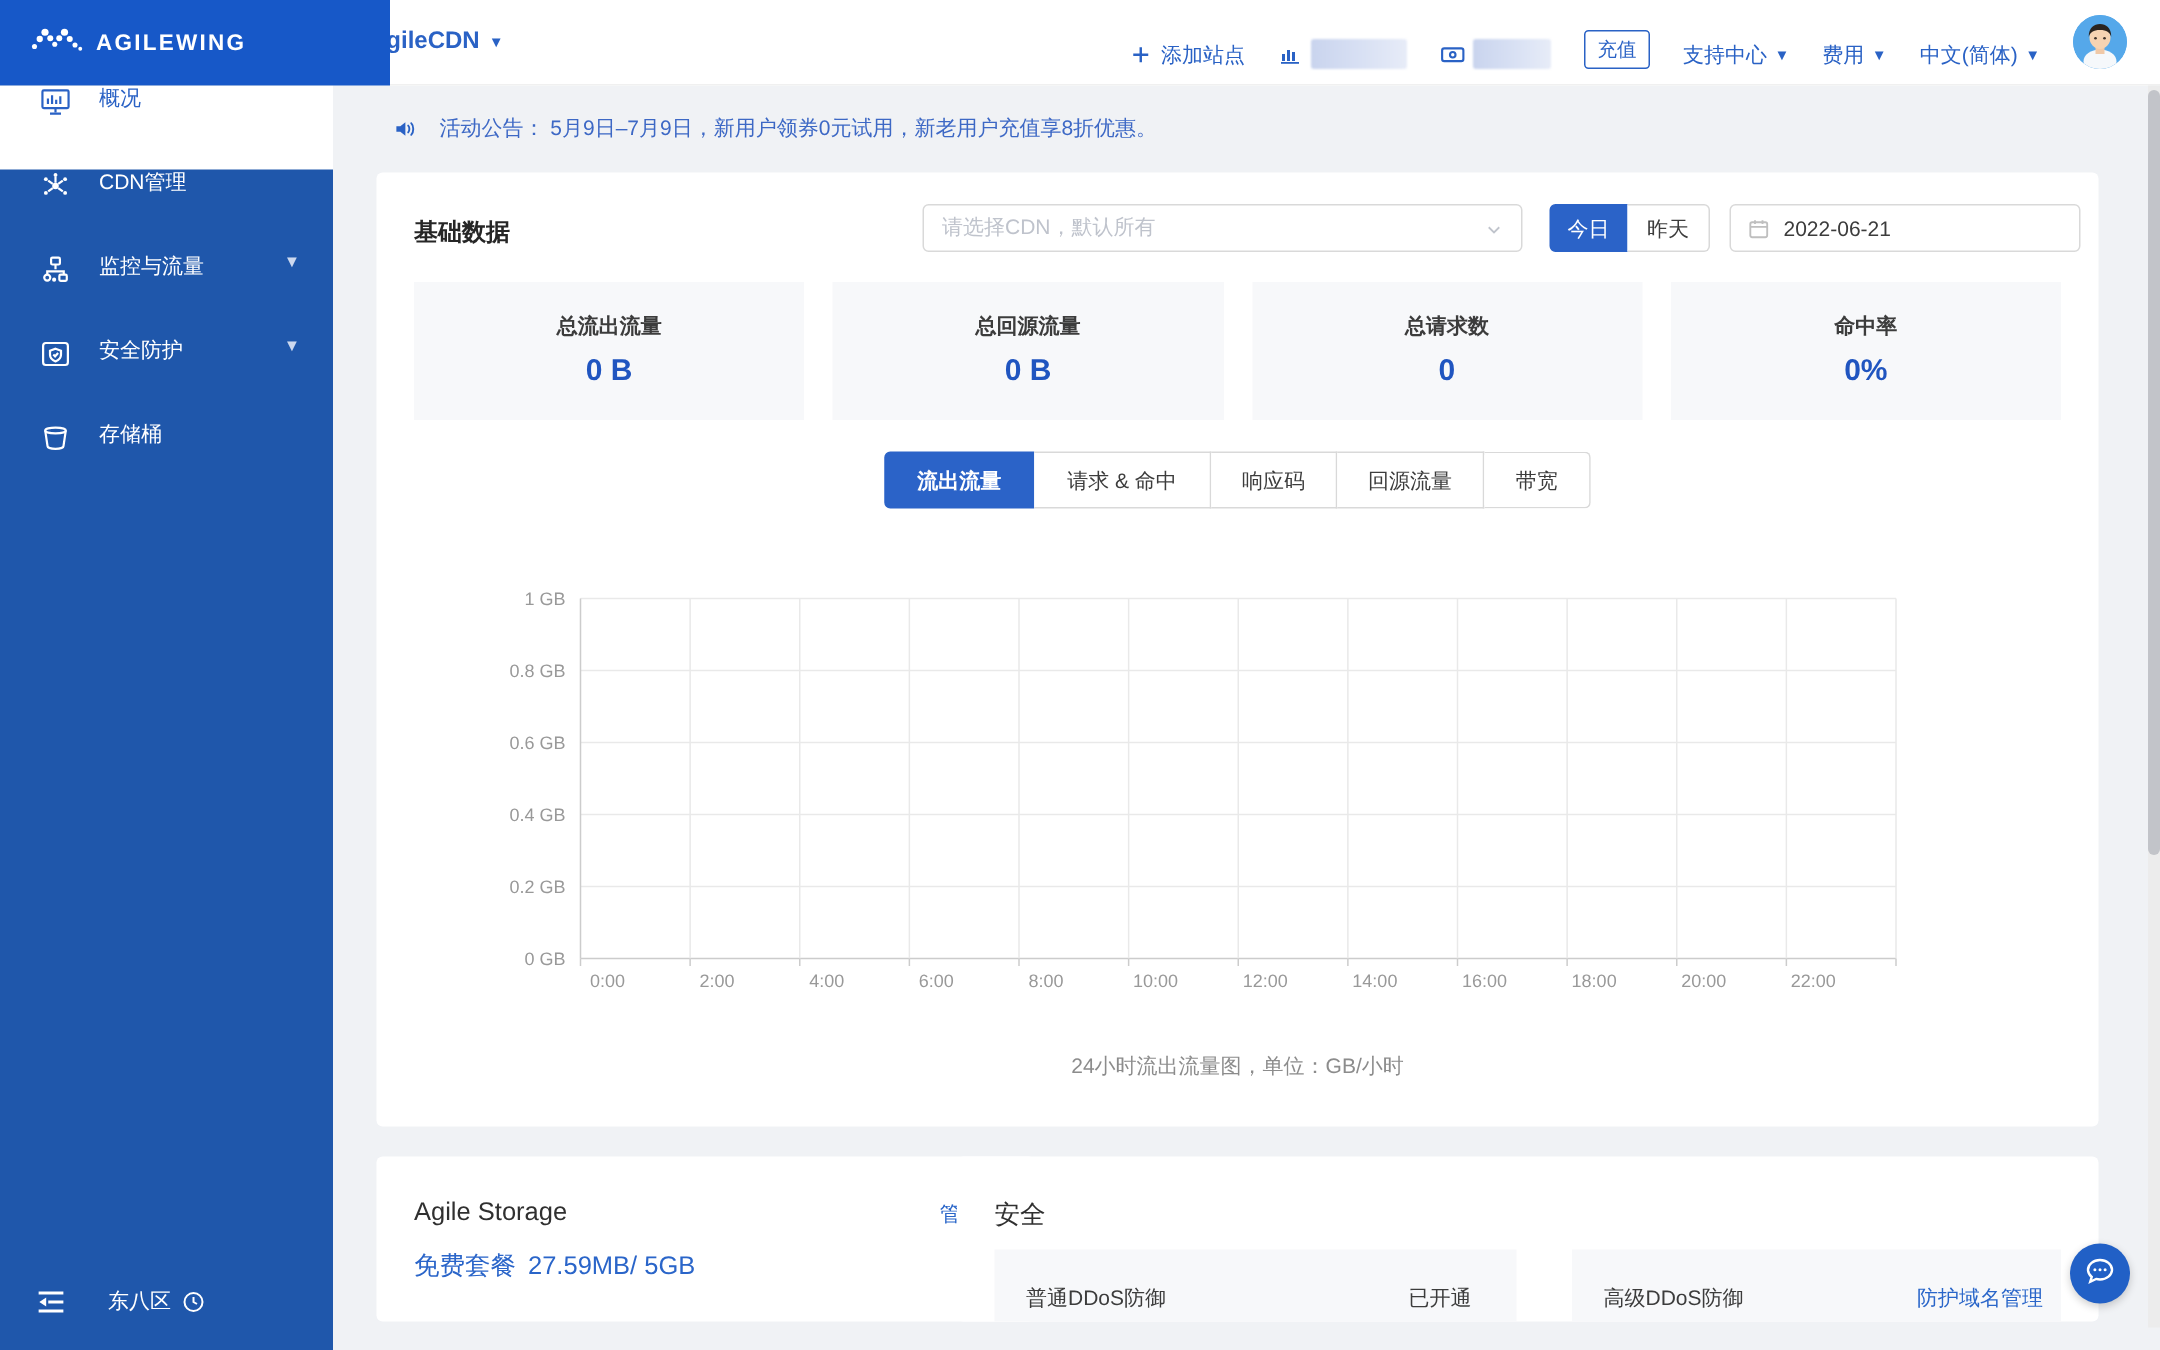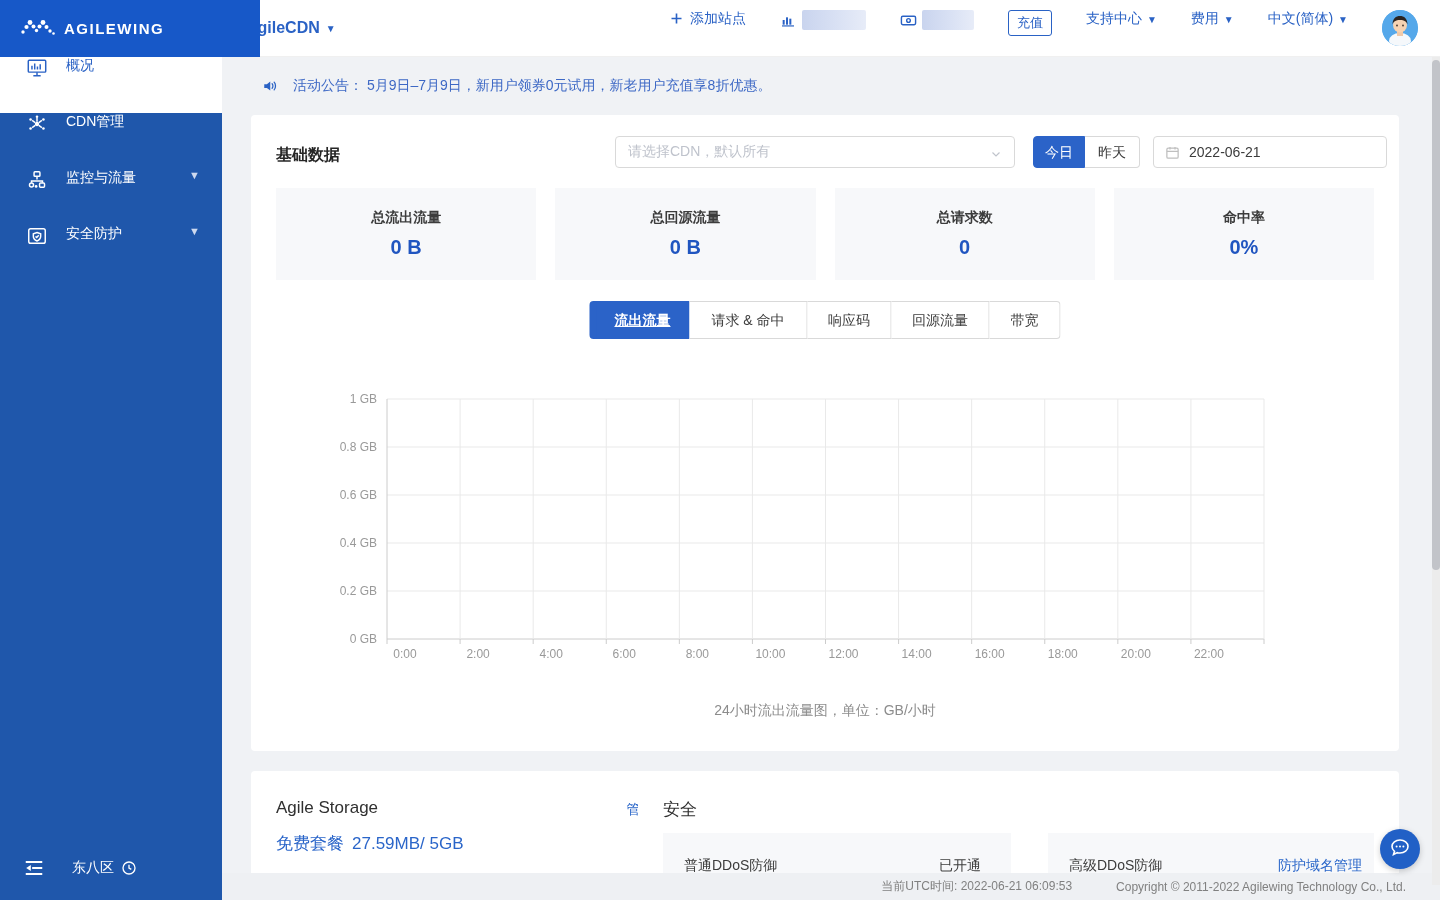--- a/index.html
+++ b/index.html
@@ -19,21 +19,21 @@
   .menu-item .chev { position:absolute; right:22px; color:#cdd9ef; font-size:11px; }
   .sidebar-bottom { position:absolute; left:0; bottom:14px; width:222px; height:36px; display:flex; align-items:center; color:#fff; font-size:14px; }
   .collapse-btn { width:22px; height:22px; margin-left:23px; color:#fff; }
   .tz-label { margin-left:27px; }
   .clock { width:16px; height:16px; margin-left:7px; color:#fff; }
 
   
   .topbar { position:absolute; left:222px; top:0; right:0; height:57px; background:#fff; display:flex; align-items:center; z-index:3; border-bottom:1px solid #f0f0f0; }
   .product-switch { margin-left:24px; color:#2a62c5; font-size:16px; font-weight:bold; display:flex; align-items:center; gap:6px; cursor:pointer;text-align:right; }
   .caret { font-size:10px; color:#2a62c5; }
-  .topbar-right { margin-left:auto; display:flex; align-items:flex-start; gap:34px; margin-right:22px; }
+  .topbar-right { margin-left:auto; display:flex; align-items:flex-end; gap:22px; margin-right:22px; }
   .add-site { color:#2a62c5; font-size:14px; display:flex; align-items:center; gap:5px; cursor:pointer; }
   .hd-icon { width:16px; height:16px; color:#2a62c5; display:inline-block; }
   .redacted { height:20px; border-radius:2px; background:linear-gradient(90deg,#c9d4ee 0%,#d9e1f4 55%,#e7ecf8 100%); filter:blur(.6px); }
   .usage-group,.balance-group { display:flex; align-items:center; gap:6px; }
   .recharge-btn { border:1px solid #2a62c5; color:#2a62c5; font-size:13px; padding:3px 8px; border-radius:3px; background:#fff; cursor:pointer; }
   .hd-menu { color:#2a62c5; font-size:14px; display:flex; align-items:center; gap:5px; cursor:pointer; }
   .avatar { width:36px; height:36px; border-radius:50%; overflow:hidden; cursor:pointer; background:#55a8ea; }
 
   
   .main-bg { position:absolute; left:222px; top:57px; right:0; bottom:0; background:#f0f2f5; z-index:1; }
@@ -55,21 +55,21 @@
   .date-input .cal { width:15px; height:15px; color:#bfbfbf; }
   .date-input .dt { font-size:14px; color:#3c3c3c; }
 
   .stats-row { position:absolute; left:25px; top:73px; width:1098px; height:92px; display:flex; gap:19px; }
   .stat-card { flex:1; background:#f7f8fa; display:flex; flex-direction:column; align-items:center; justify-content:center; gap:9px; }
   .stat-label { font-size:14px; color:#3c3c3c; font-weight:bold; }
   .stat-value { font-size:20px; color:#2055c0; font-weight:bold; }
 
   .tabs { position:absolute; left:50%; transform:translateX(-50%); top:186px; height:38px; display:flex; }
   .tab { height:38px; line-height:36px; font-size:14px; color:#3c3c3c; text-align:center; background:#fff; border:1px solid #d9d9d9; border-left:none; cursor:pointer; white-space:nowrap; }
-  .tab:first-child { border-left:7px solid #0ea5e9; border-radius:4px 0 0 4px;text-decoration:underline; }
+  .tab:first-child { border-left:1px solid #0ea5e9; border-radius:4px 0 0 4px; }
   .tab:last-child { border-radius:0 4px 4px 0; }
   .tab.active { background:#2b63c8; border-color:#2b63c8; color:#fff; font-weight:bold; }
 
   .chart-svg { position:absolute; left:0; top:270px; }
   .chart-caption { position:absolute; left:0; top:587px; width:100%; text-align:center; color:#8c8c8c; font-size:14px; }
 
   .storage-card { left:251px; top:771px; width:439px; height:110px; }
   .sc-title { position:absolute; left:25px; top:27px; font-size:17px; color:#303030; }
   .manage-link { position:absolute; right:27px; top:30px; font-size:14px; color:#2a66c9; cursor:pointer; }
   .sc-usage { position:absolute; left:25px; top:61px; font-size:17px; color:#2a65c9; }
@@ -156,20 +156,29 @@
         <div class="menu-item">
           <span class="mi-icon">
             <svg viewBox="0 0 24 24" width="22" height="22" fill="none" stroke="currentColor" stroke-width="1.6">
               <rect x="3" y="4" width="18" height="16" rx="2"></rect>
               <path d="M12 8.2l4 1.4v2.8c0 2.4-1.7 4.2-4 5-2.3-.8-4-2.6-4-5V9.6z"></path>
               <path d="M10.4 12.4l1.3 1.3 2.2-2.4"></path>
             </svg>
           </span>
           <span>安全防护</span>
           <span class="chev">▼</span>
+        </div>
+        <div class="menu-item">
+          <span class="mi-icon">
+            <svg viewBox="0 0 24 24" width="22" height="22" fill="none" stroke="currentColor" stroke-width="1.6">
+              <path d="M4.5 6.5c0 1.2 3.3 2.1 7.5 2.1s7.5-.9 7.5-2.1S16.2 4.4 12 4.4 4.5 5.3 4.5 6.5z"></path>
+              <path d="M4.5 6.5l1.7 11.4c.1 1.1 2.7 2 5.8 2s5.7-.9 5.8-2L19.5 6.5"></path>
+            </svg>
+          </span>
+          <span>存储桶</span>
         </div>
       </nav>
     <div class="sidebar-bottom">
       <span class="collapse-btn">
         <svg viewBox="0 0 24 24" width="22" height="22" stroke="currentColor" stroke-width="2.2" fill="currentColor">
           <path d="M3 5.5h18M10 12h11M3 18.5h18" fill="none"></path>
           <path d="M8.5 8.8L3.5 12l5 3.2z" stroke="none"></path>
         </svg>
       </span>
       <span class="tz-label">东八区</span>
@@ -379,24 +388,20 @@
     <div class="sec-box b1">
       <span class="sec-name">普通DDoS防御</span>
       <span class="sec-status">已开通</span>
     </div>
     <div class="sec-box b2">
       <span class="sec-name">高级DDoS防御</span>
       <span class="sec-link">防护域名管理</span>
     </div>
   </section>
 
-  <div class="footer">
-    <span>当前UTC时间: 2022-06-21 06:09:53</span>
-    <span>Copyright © 2011-2022 Agilewing Technology Co., Ltd.</span>
-  </div>
 
   <div class="scrollbar-track"></div>
   <div class="scrollbar-thumb"></div>
 
   <div class="chat-fab">
     <span>
       <svg viewBox="0 0 24 24" width="24" height="24" fill="none" stroke="#fff" stroke-width="1.6">
         <path d="M12 5c4.4 0 8 2.9 8 6.5S16.4 18 12 18c-.9 0-1.8-.1-2.6-.35L5.5 19.5l1-3.2C5 15.1 4 13.4 4 11.5 4 7.9 7.6 5 12 5z"></path>
         <circle cx="8.6" cy="11.5" r="1" fill="#fff" stroke="none"></circle>
         <circle cx="12" cy="11.5" r="1" fill="#fff" stroke="none"></circle>

